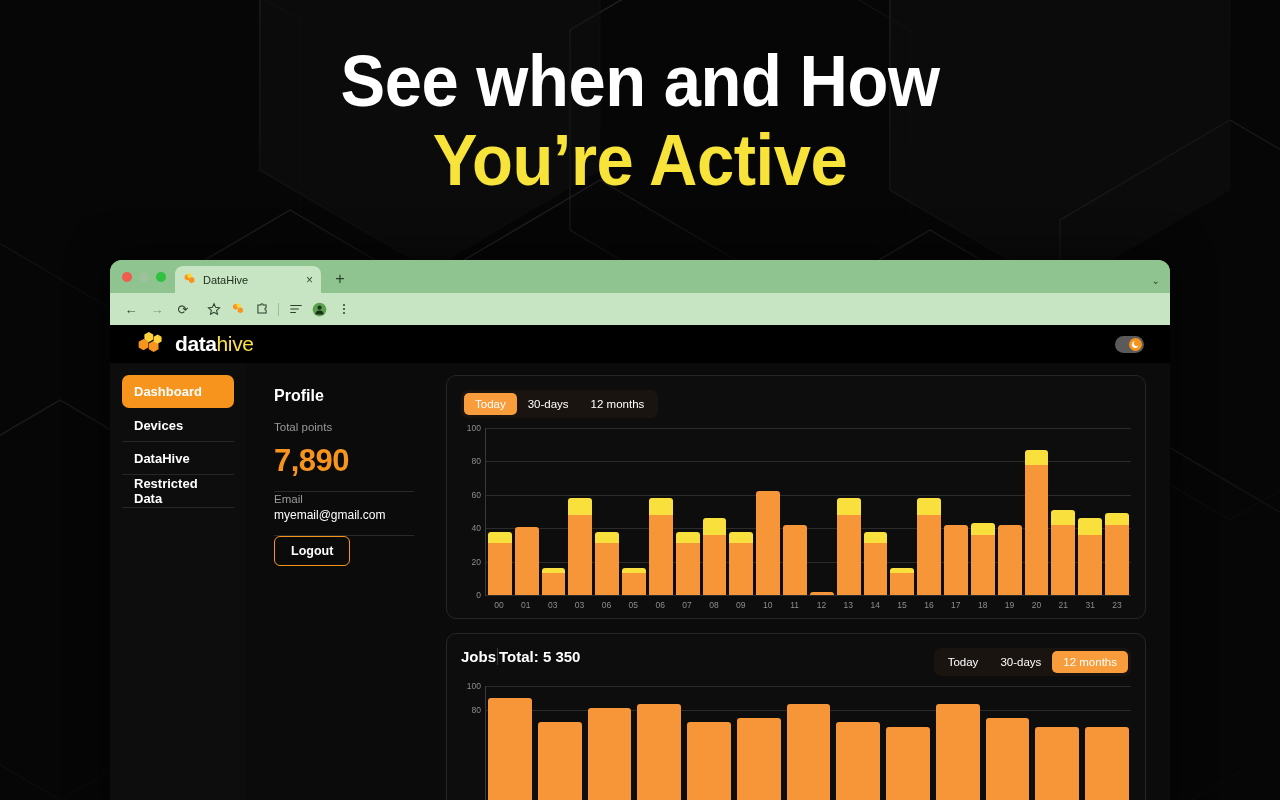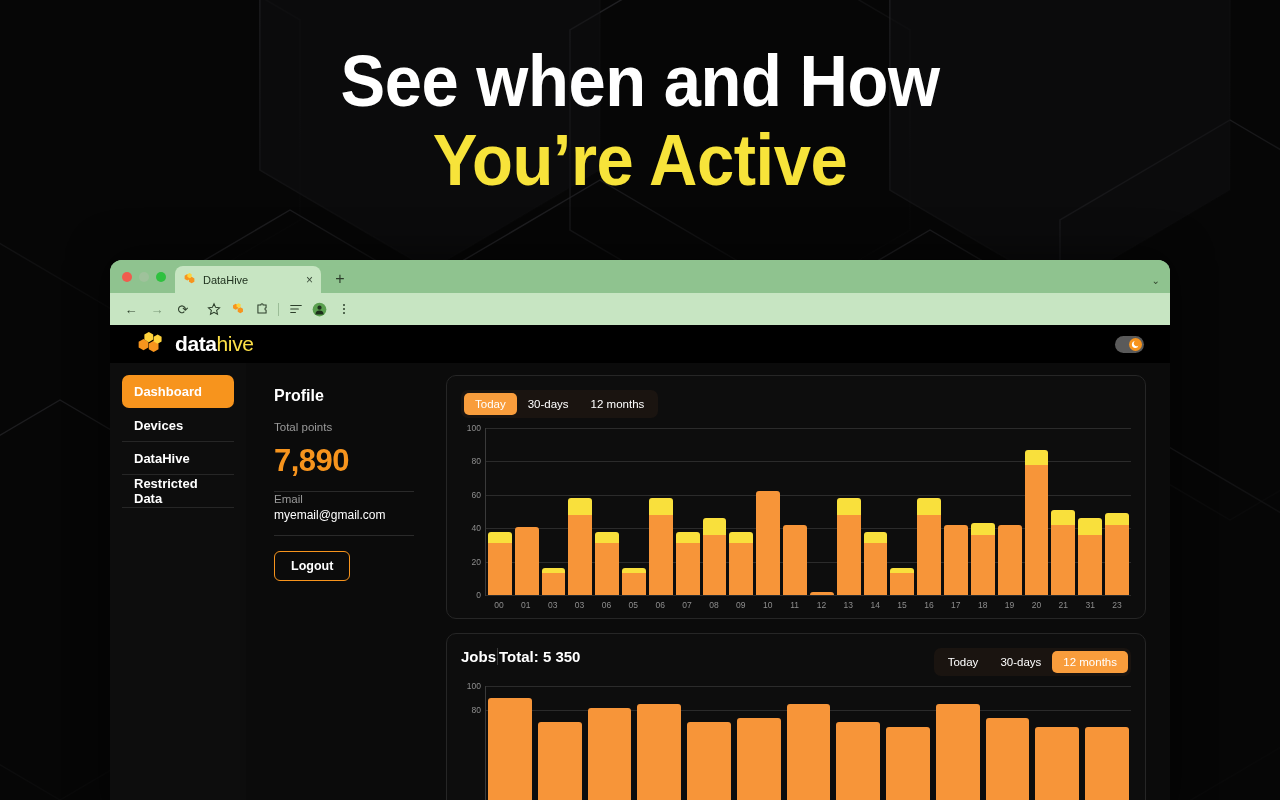--- a/index.html
+++ b/index.html
@@ -166,21 +166,20 @@
   }
   .profile h2 { font-size: 16px; color: #fff; font-weight: 700; }
   .pf-label { font-size: 11.5px; color: #9a9a9a; margin-top: 16px; }
   .pf-points {
     font-size: 31px; font-weight: 700; color: #f7941d;
     letter-spacing: -0.5px; line-height: 1.1; margin-top: 11px;
   }
   .pf-rule { height: 1px; background: #2a2a2a; margin-top: 13px; }
   .pf-value { font-size: 12px; color: #ffffff; margin-top: 3px; }
   .logout {
-    margin-top: 15px;
     display: inline-flex; align-items: center; justify-content: center;
     height: 30px; padding: 0 16px;
     border: 1px solid #f7941d; border-radius: 6px;
     background: transparent;
     color: #ffffff; font-size: 12.5px; font-weight: 700;
   }
 
   .cards { flex: 1 1 auto; padding: 12px 24px 0 10px; min-width: 0; }
   .card {
     background: #0d0d0d;

